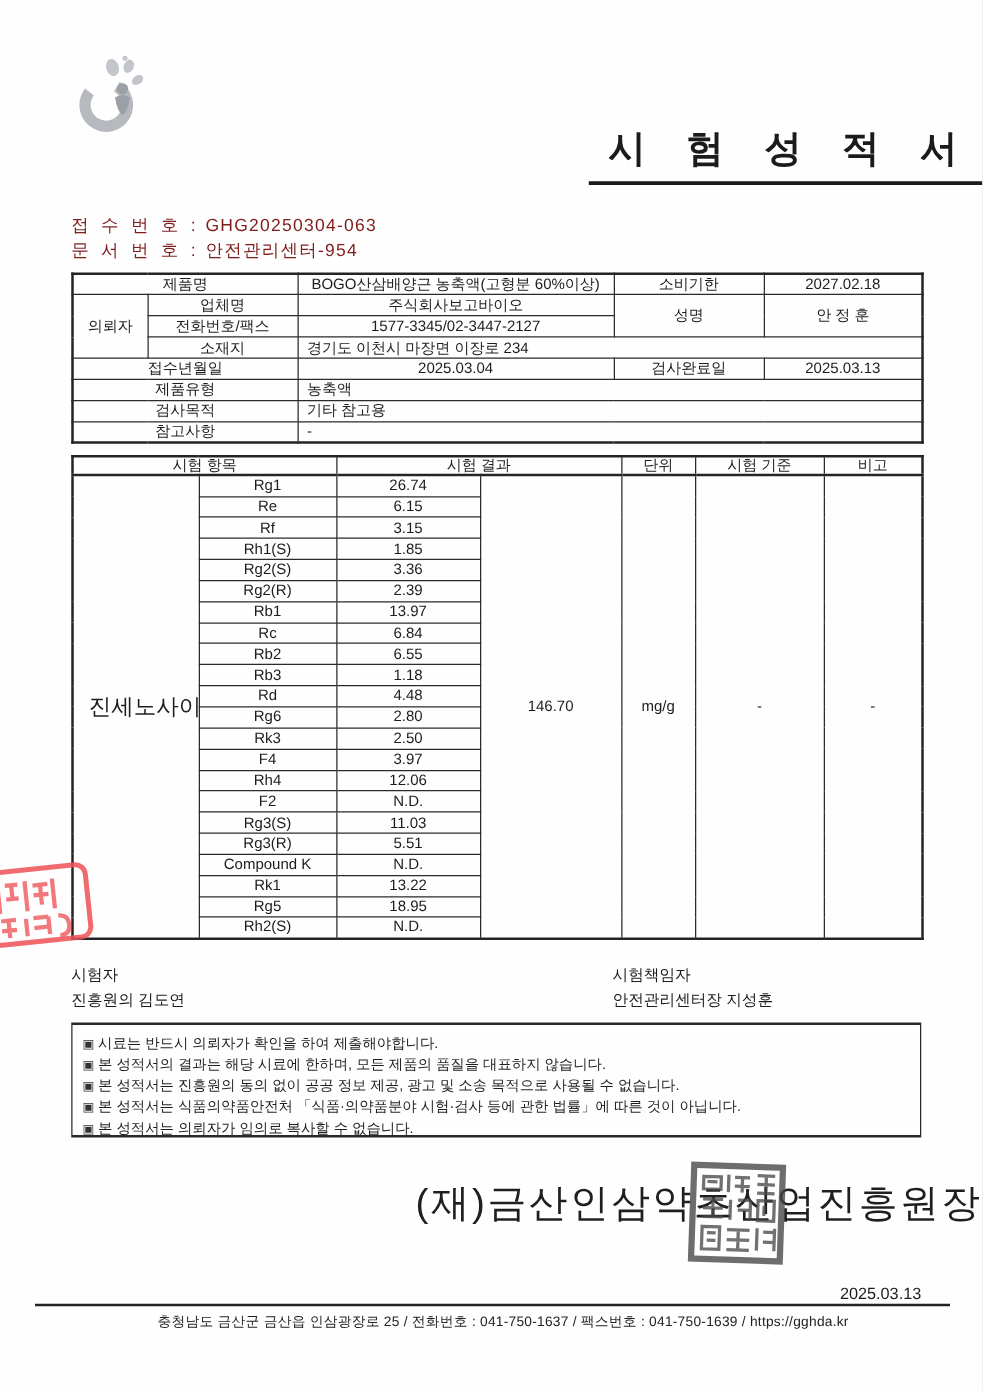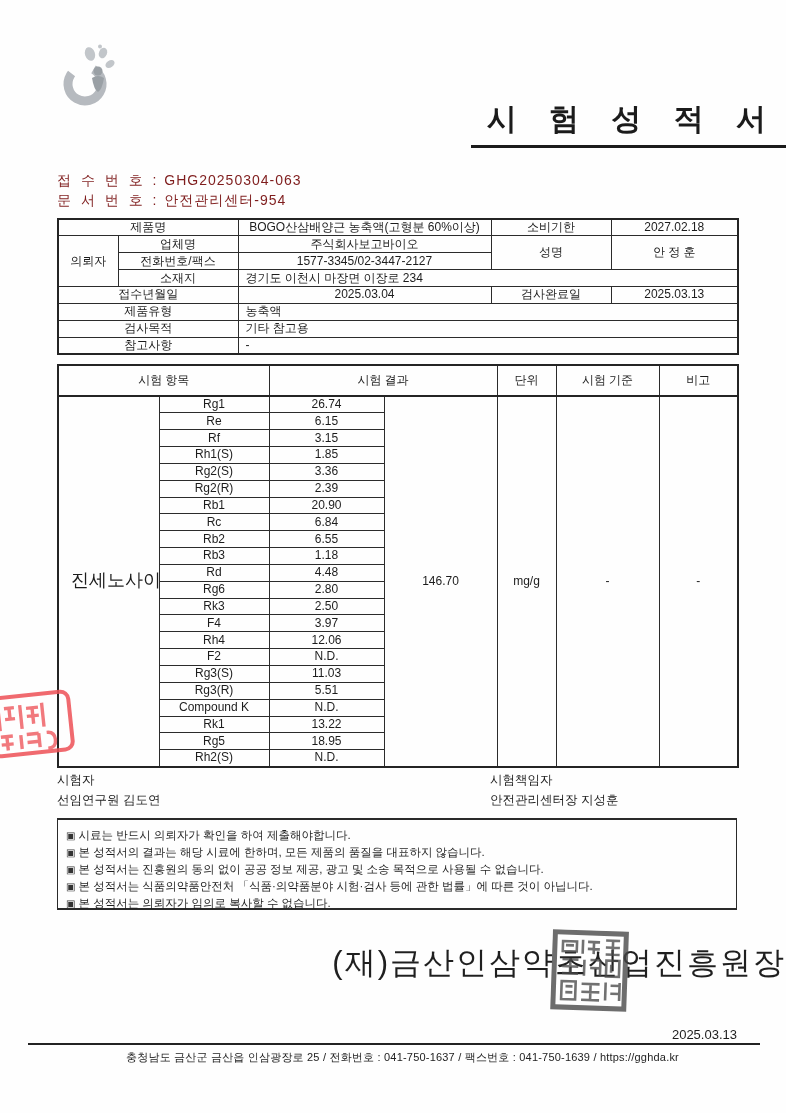--- a/index.html
+++ b/index.html
@@ -20,21 +20,21 @@
   .refline{position:absolute;left:57px;font-size:14px;letter-spacing:1px;color:#7f1d1d;}
   .refline .lbl{letter-spacing:3px;}
   
   table{border-collapse:collapse;table-layout:fixed;background:transparent;}
   td{border:1px solid #2b2b2b;font-size:12px;text-align:center;vertical-align:middle;
      padding:0 4px;line-height:1.1;overflow:hidden;white-space:nowrap;color:#1c1c1c;}
   .info-table{position:absolute;left:57px;top:218px;width:680px;border:2px solid #242424;}
   .info-table tr{height:16.9px;}
   td.al{text-align:left;padding-left:7px;}
   .result-table{position:absolute;left:57px;top:364px;width:680px;border:2px solid #242424;}
-  .result-table thead tr{height:31px;font-family:Liberation Serif, serif;}
+  .result-table thead tr{height:15px;}
   .result-table thead td{border-bottom:2px solid #242424;}
   .result-table tbody tr{height:16.85px;}
   .c-group{font-size:18px;padding-left:12px;}
   
   .sig{position:absolute;font-size:12.5px;line-height:20px;color:#1c1c1c;}
   
   .notes-box{position:absolute;left:57px;top:818px;width:680px;height:92px;
     border:1px solid #2a2a2a;border-top:2px solid #2a2a2a;border-bottom:2px solid #2a2a2a;
     box-sizing:border-box;padding:7px 0 0 8px;}
   .note-line{font-size:11.5px;line-height:17px;color:#1e1e1e;white-space:nowrap;}
@@ -183,21 +183,21 @@
         <tr>
           <td>Rg2(S)</td>
           <td>3.36</td>
         </tr>
         <tr>
           <td>Rg2(R)</td>
           <td>2.39</td>
         </tr>
         <tr>
           <td>Rb1</td>
-          <td>20.90</td>
+          <td>13.97</td>
         </tr>
         <tr>
           <td>Rc</td>
           <td>6.84</td>
         </tr>
         <tr>
           <td>Rb2</td>
           <td>6.55</td>
         </tr>
         <tr>
@@ -263,21 +263,21 @@
         <path d="M34 12 v24 M40 16 h12 M40 24 h12 M46 16 v16 M56 12 v24"></path>
         <path d="M12 42 h12 M12 50 h12 M18 42 v14"></path>
         <path d="M32 42 v14 M38 42 h12 M38 50 h12 M50 42 v14"></path>
         <path d="M58 42 q8 0 8 8 q0 8 -8 8"></path>
       </g>
     </svg>
   </div>
 
   <div class="sig" style="left:57px;top:770px;">
     <div>시험자</div>
-    <div>선임연구원 김도연</div>
+    <div>진흥원의 김도연</div>
   </div>
   <div class="sig" style="left:490px;top:770px;">
     <div>시험책임자</div>
     <div>안전관리센터장 지성훈</div>
   </div>
 
   <div class="notes-box">
       <div class="note-line"><span class="bullet">▣</span><span>시료는 반드시 의뢰자가 확인을 하여 제출해야합니다.</span></div>
       <div class="note-line"><span class="bullet">▣</span><span>본 성적서의 결과는 해당 시료에 한하며, 모든 제품의 품질을 대표하지 않습니다.</span></div>
       <div class="note-line"><span class="bullet">▣</span><span>본 성적서는 진흥원의 동의 없이 공공 정보 제공, 광고 및 소송 목적으로 사용될 수 없습니다.</span></div>

